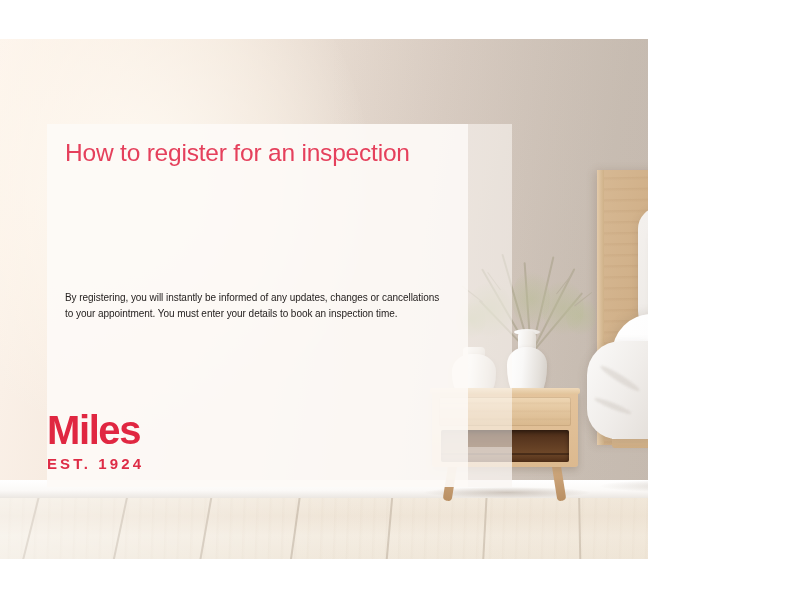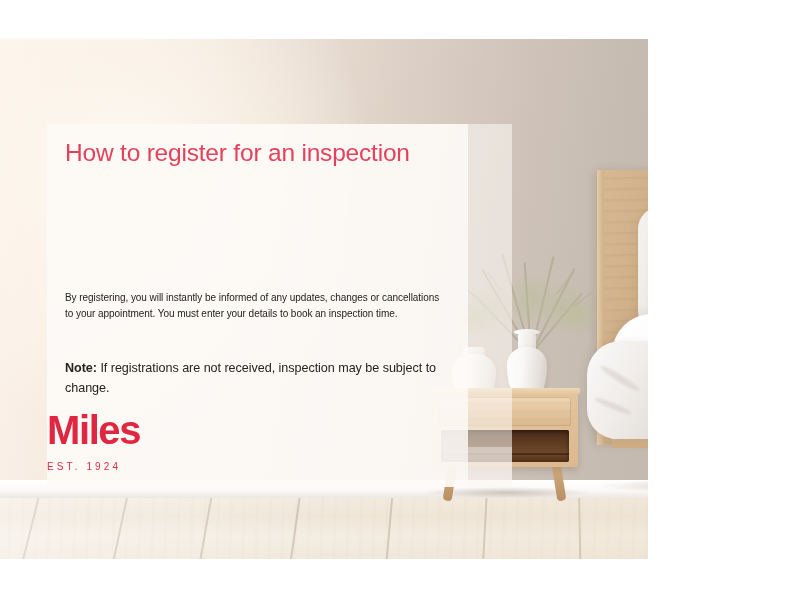--- a/index.html
+++ b/index.html
@@ -144,21 +144,21 @@
 
   .body-1{position:absolute;left:18px;top:166px;width:380px;
         color:#262221;font-size:10px;font-weight:400;line-height:1.62;letter-spacing:-.05px;}
   .body-2{position:absolute;left:18px;top:234px;width:380px;
         color:#262221;font-size:12.6px;font-weight:400;line-height:1.62;letter-spacing:-.05px;}
   .body-2 b{font-weight:700;}
 
   .logo{position:absolute;left:0;top:286px;width:421px;text-align:left;}
   .logo-word{display:block;color:#e02741;font-size:40px;font-weight:700;
         letter-spacing:-1.4px;line-height:1;}
-  .logo-est{display:block;margin-top:11px;color:#de2c46;font-size:10px;font-weight:400;
+  .logo-est{display:block;margin-top:5px;color:#de2c46;font-size:15px;font-weight:700;
         letter-spacing:3.1px;}
 
   
   .bar-top{position:absolute;left:0;top:0;width:800px;height:39px;background:#ffffff;}
   .bar-bottom{position:absolute;left:0;top:559px;width:800px;height:41px;background:#ffffff;}
 </style>
 </head>
 <body>
 
 <div class="stage">
@@ -260,23 +260,20 @@
     <div class="card-ghost-b"></div>
 
     <div class="card">
       <div class="card-inner">
 
         <div class="headline">How to register for an inspection</div>
 
 
         <div class="body-1">By registering, you will instantly be informed of any updates, changes or cancellations to your appointment. You must enter your details to book an inspection time.</div>
 
-        <div class="body-2">
-          <b>Note:</b><span> If registrations are not received, inspection may be subject to change.</span>
-        </div>
 
         <div class="logo">
           <span class="logo-word">Miles</span>
           <span class="logo-est">EST. 1924</span>
         </div>
 
       </div>
     </div>
 
   </div>

